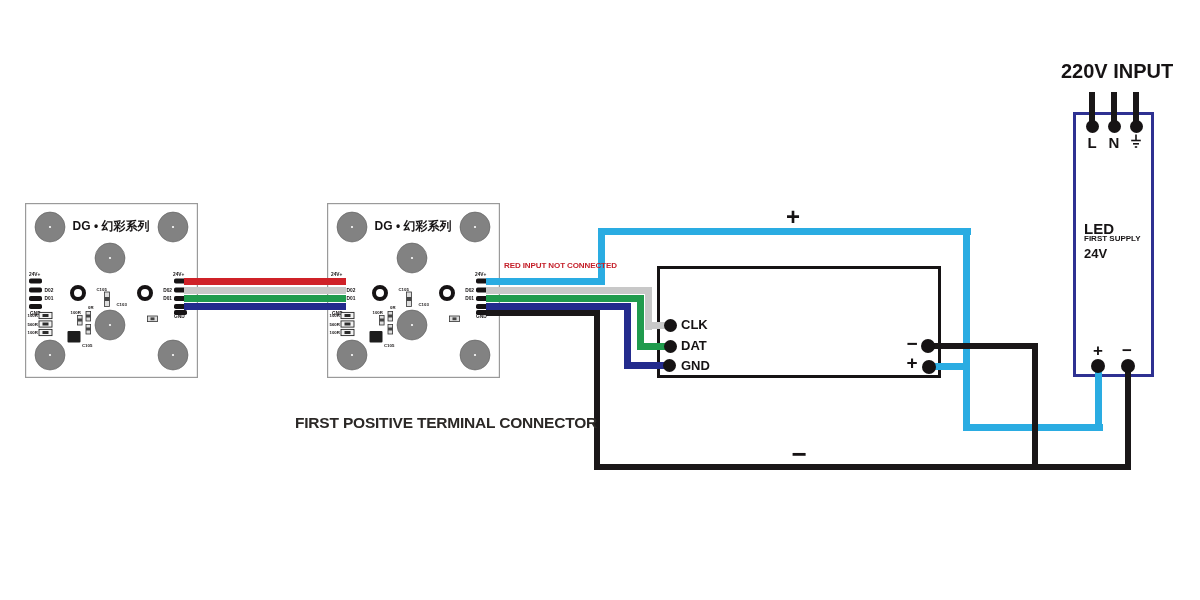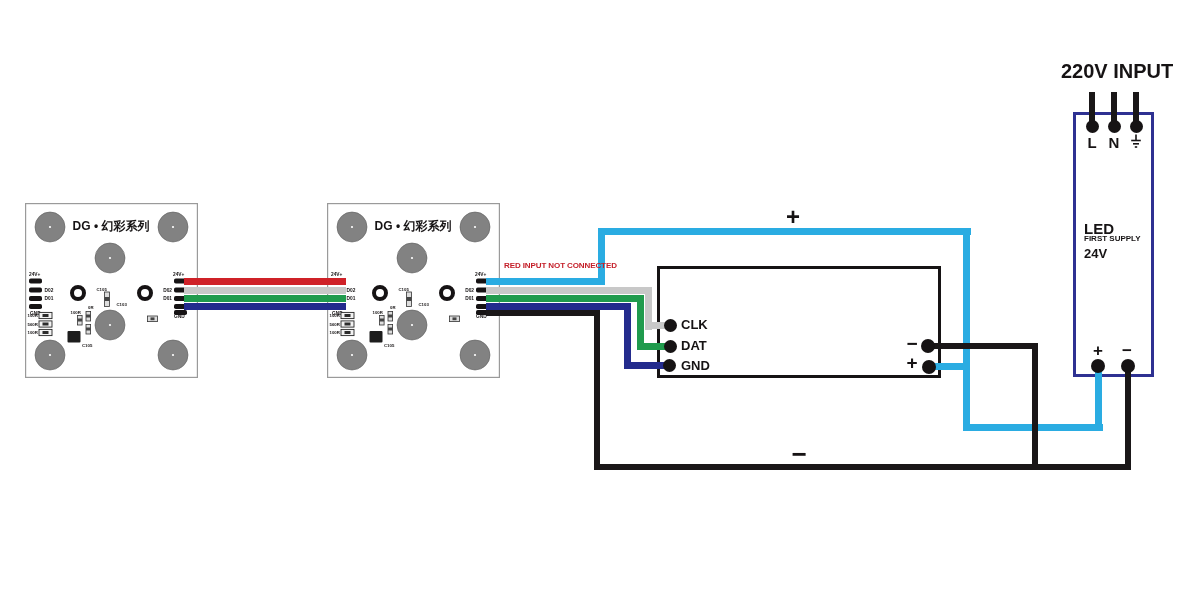--- a/index.html
+++ b/index.html
@@ -254,20 +254,21 @@
   <div class="lbl" style="left:681px;top:318px;font-size:13px">CLK</div>
   <div class="lbl" style="left:681px;top:339px;font-size:13px">DAT</div>
   <div class="lbl" style="left:681px;top:359px;font-size:13px">GND</div>
   <div class="lbl center" style="left:904px;top:334px;width:16px;font-size:19px">−</div>
   <div class="lbl center" style="left:904px;top:353px;width:16px;font-size:19px">+</div>
 
   <div class="lbl center" style="left:780px;top:204px;width:26px;font-size:24px">+</div>
   <div class="lbl center" style="left:785px;top:441px;width:28px;font-size:26px">−</div>
 
   <div class="lbl note-red" style="left:504px;top:262px;font-size:8px;letter-spacing:-.1px">RED INPUT NOT CONNECTED</div>
+  <div class="lbl" style="left:295px;top:415px;font-size:15.5px;letter-spacing:-.2px;color:#2b2826">FIRST POSITIVE TERMINAL CONNECTOR</div>
 
   <div class="lbl center" style="left:1061px;top:61px;width:110px;font-size:20px">220V INPUT</div>
   <div class="lbl center" style="left:1085px;top:135px;width:14px;font-size:15px">L</div>
   <div class="lbl center" style="left:1107px;top:135px;width:14px;font-size:15px">N</div>
   <svg class="abs" style="left:1130px;top:134px" width="12" height="16" viewBox="0 0 12 16">
     <g stroke="#161314" stroke-width="1.6">
       <line x1="6" y1="0.5" x2="6" y2="6"></line>
         <line x1="1.2" y1="6.5" x2="10.8" y2="6.5"></line>
       <line x1="3" y1="9.8" x2="9" y2="9.8"></line>
         <line x1="4.8" y1="13" x2="7.2" y2="13"></line>

